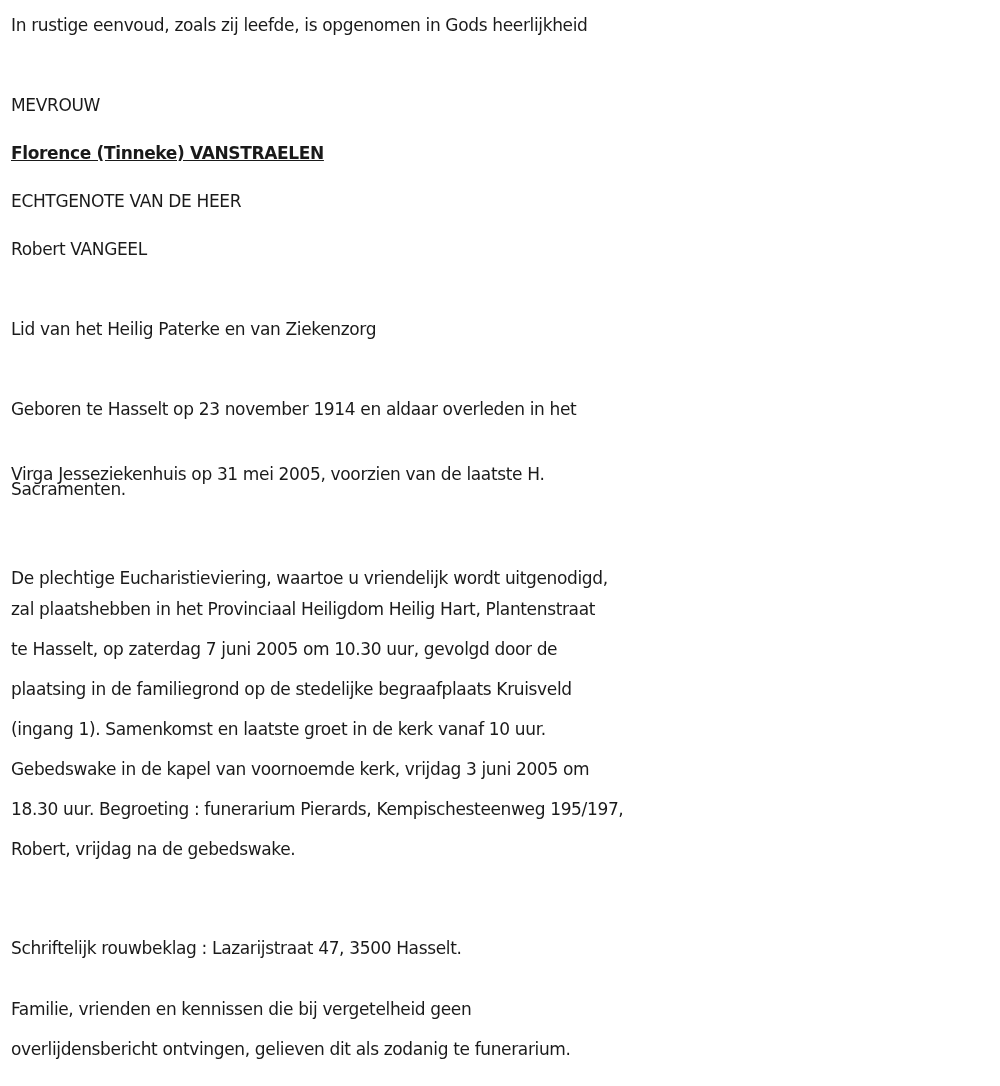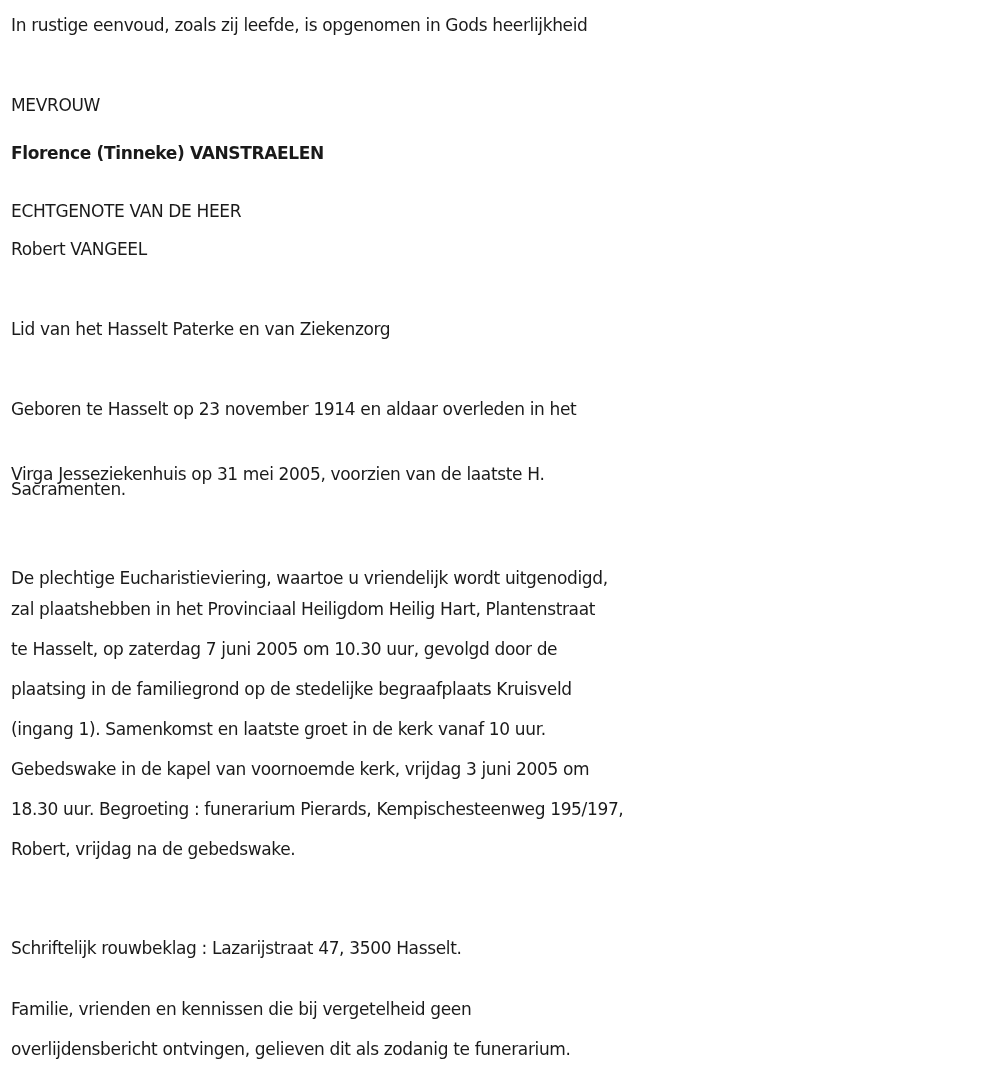--- a/index.html
+++ b/index.html
@@ -25,34 +25,35 @@
       position: absolute;
       left: 0;
       white-space: nowrap;
       font-size: 17px;
       line-height: 40px;
       height: 40px;
       letter-spacing: -0.35px;
     }
     .bold {
       font-weight: bold;
+      text-decoration: underline;
     }
   </style>
 </head>
 <body>
 
 <div class="doc">
   <div class="line" style="top:5px">In rustige eenvoud, zoals zij leefde, is opgenomen in Gods heerlijkheid</div>
 
   <div class="line" style="top:85px">MEVROUW</div>
   <div class="line bold" style="top:133px">Florence (Tinneke) VANSTRAELEN</div>
-  <div class="line" style="top:191px">ECHTGENOTE VAN DE HEER</div>
+  <div class="line" style="top:181px">ECHTGENOTE VAN DE HEER</div>
   <div class="line" style="top:229px">Robert VANGEEL</div>
 
-  <div class="line" style="top:309px">Lid van het Hasselt Paterke en van Ziekenzorg</div>
+  <div class="line" style="top:309px">Lid van het Heilig Paterke en van Ziekenzorg</div>
 
   <div>
     <div class="line" style="top:389px">Geboren te Hasselt op 23 november 1914 en aldaar overleden in het</div>
     <div class="line" style="top:454px">Virga Jesseziekenhuis op 31 mei 2005, voorzien van de laatste H.</div>
     <div class="line" style="top:469px">Sacramenten.</div>
   </div>
 
   <div>
     <div class="line" style="top:558px">De plechtige Eucharistieviering, waartoe u vriendelijk wordt uitgenodigd,</div>
     <div class="line" style="top:589px">zal plaatshebben in het Provinciaal Heiligdom Heilig Hart, Plantenstraat</div>

